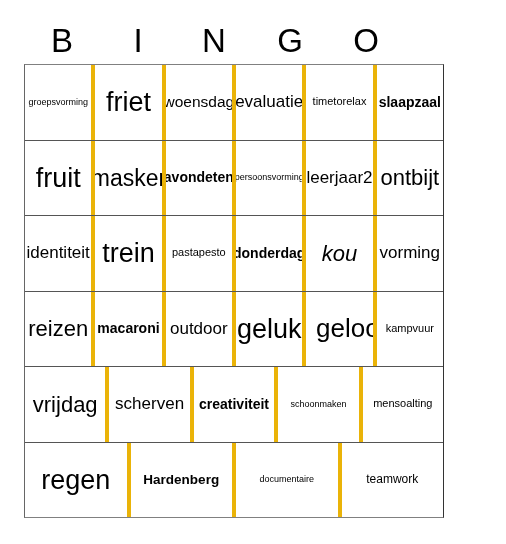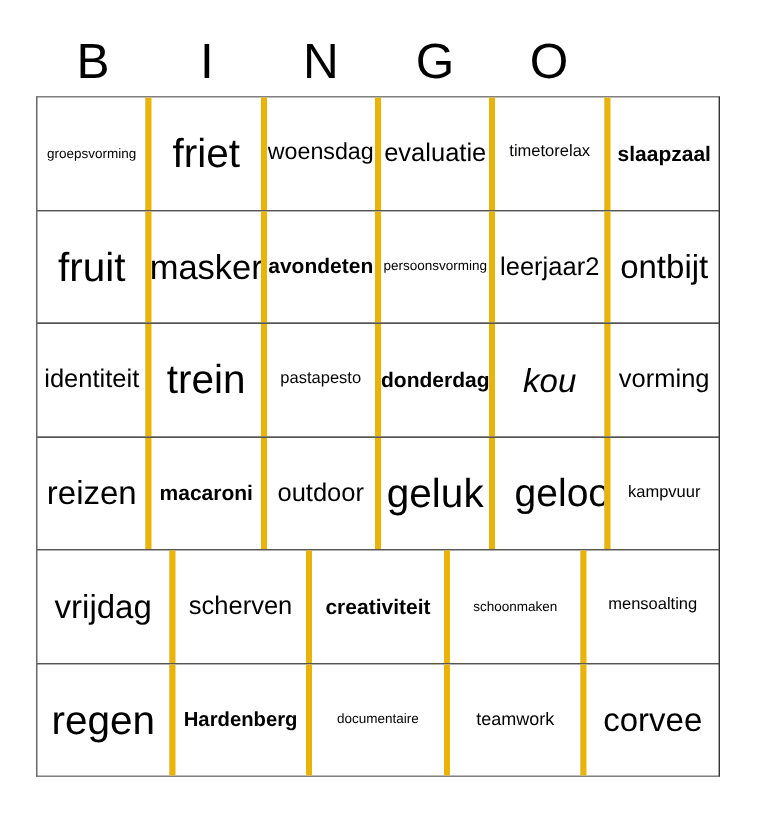--- a/index.html
+++ b/index.html
@@ -36,30 +36,30 @@
     font-weight: 400;
     line-height: 1;
     letter-spacing: 0px;
     color: #000000;
     font-family: "Liberation Sans", sans-serif;
   }
   #grid {
     position: absolute;
     left: 24px;
     top: 64px;
-    width: 456px;
+    width: 420px;
     height: 454px;
     box-sizing: border-box;
     border-top: 1.5px solid #808080;
     border-left: 1.5px solid #666666;
     border-right: 1.5px solid #333333;
     border-bottom: 1.5px solid #808080;
     display: flex;
     flex-direction: column;
-    background: #737373;
+    background: #bef264;
   }
   .grid-row {
     flex: 1 1 0;
     display: flex;
     min-height: 0;
   }
   .grid-row + .grid-row {
     border-top: 1px solid #555555;
   }
   .cell {
@@ -211,19 +211,16 @@
         </div>
         <div class="cell">
           <span class="cell-text fs-s" style="font-size: 13.5px;">Hardenberg</span>
         </div>
         <div class="cell">
           <span class="cell-text fs-xxs">documentaire</span>
         </div>
         <div class="cell">
           <span class="cell-text fs-m" style="font-size: 12px;">teamwork</span>
         </div>
-        <div class="cell">
-          <span class="cell-text fs-l">corvee</span>
-        </div>
       </div>
     </div>
 
 </div>
 
 </body></html>

